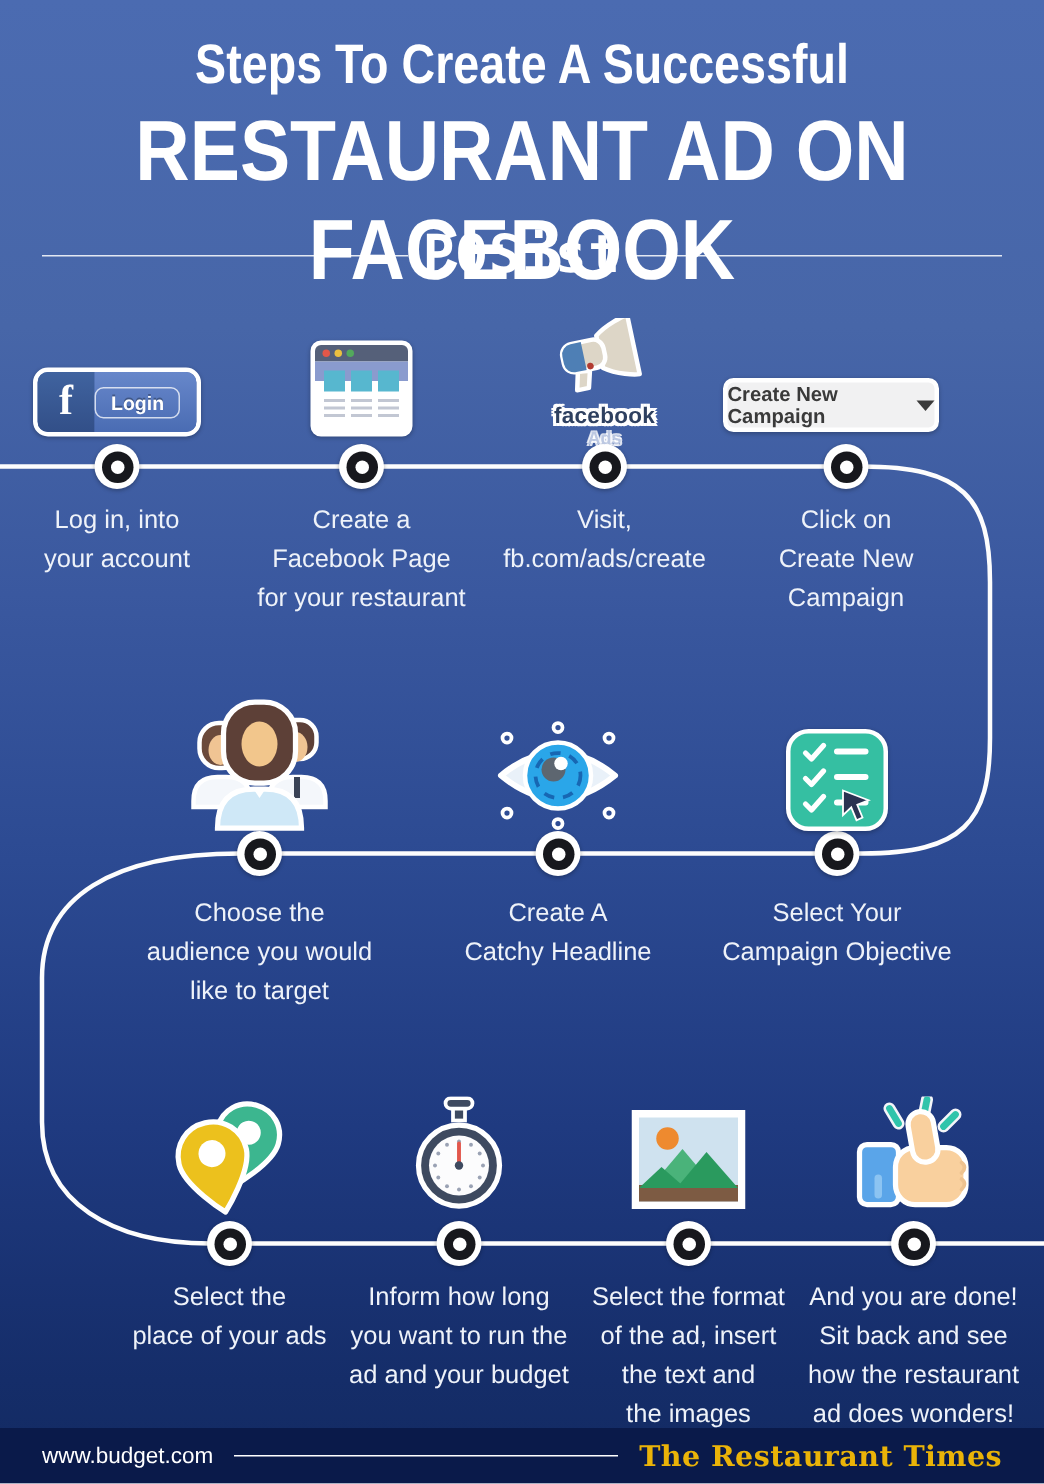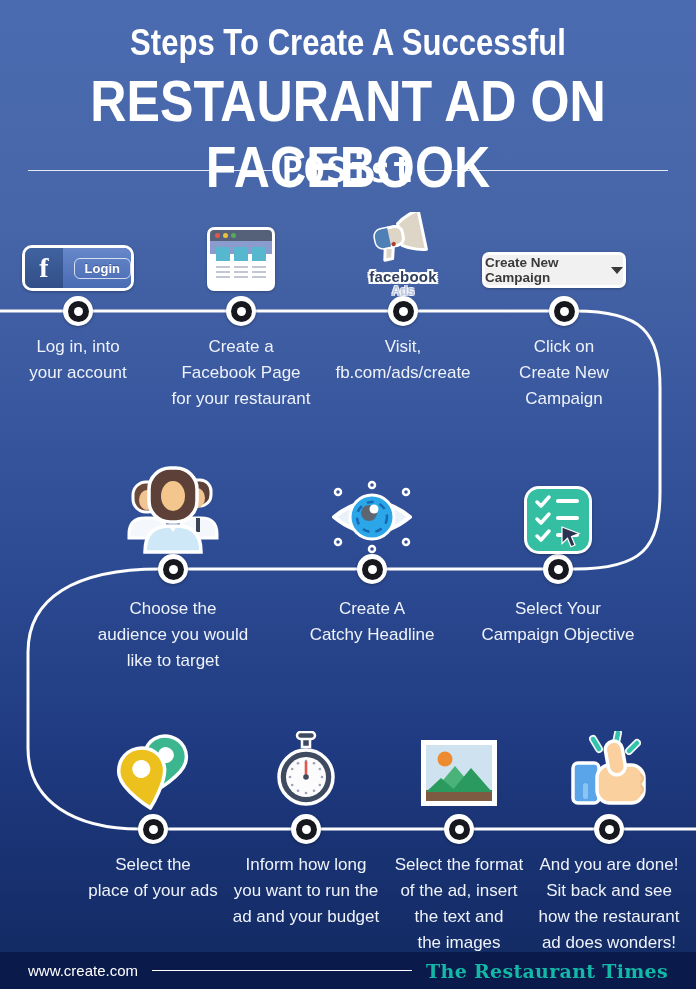--- a/index.html
+++ b/index.html
@@ -32,21 +32,21 @@
   .step-label { position:absolute; transform:translateX(-50%); text-align:center;
     white-space:pre-line; color:#eef2f9; font-size:17px; line-height:26px; width:max-content; }
   
   .icon { position:absolute; }
   .fb-login { width:112px; height:46px; border:3px solid #fff; border-radius:10px;
     display:flex; overflow:hidden; box-shadow:0 1px 3px rgba(0,0,0,.3); }
   .fbl-left { width:38px; background:linear-gradient(#40639f,#324f88); color:#fff;
     display:flex; align-items:center; justify-content:center;
     font-size:28px; font-weight:bold; font-family:"Liberation Serif", serif; }
   .fbl-right { flex:1; background:linear-gradient(#6787ca,#4a6cb3);
-    display:flex; align-items:center; justify-content:flex-end; }
+    display:flex; align-items:center; justify-content:flex-start; }
   .login-pill { border:1px solid rgba(255,255,255,.75); border-radius:6px; padding:2px 10px;
     color:#fff; font-size:13px; font-weight:bold; text-shadow:0 -1px 0 rgba(0,0,0,.3); }
   .browser { width:68px; height:64px; background:#fff; border:3px solid #fff; border-radius:7px;
     overflow:hidden; box-shadow:0 1px 3px rgba(0,0,0,.25); }
   .b-head { height:11px; background:#556079; display:flex; align-items:center; gap:3px; padding-left:5px; }
   .b-dot { width:5px; height:5px; border-radius:50%; }
   .b-band { height:13px; background:#8a9bce; }
   .b-squares { display:flex; gap:4px; padding:0 6px; margin-top:-7px; }
   .b-sq { width:14px; height:14px; background:#57b7cf; }
   .b-cols { display:flex; gap:4px; padding:5px 6px 0 6px; }
@@ -62,21 +62,21 @@
     color:#3a3a3a; font-size:13.5px; font-weight:bold; box-shadow:0 1px 3px rgba(0,0,0,.25); }
   .caret { width:0; height:0; border-left:6px solid transparent; border-right:6px solid transparent;
     border-top:7px solid #3a3a3a; }
   .checklist { width:68px; height:68px; background:#35bfa2; border:3px solid #fff; border-radius:15px;
     position:relative; box-shadow:0 1px 3px rgba(0,0,0,.25); }
   
   .footer { position:absolute; left:0; top:952px; width:696px; height:37px; background:#0a1a4a;
     display:flex; align-items:center; padding:0 28px; gap:14px; }
   .site { color:#fff; font-size:15px; }
   .f-rule { flex:1; height:1px; background:#fff; }
-  .rtimes { color:#14b8a6; font-family:"DejaVu Serif", serif; font-weight:bold; font-size:19px; letter-spacing:.3px; }
+  .rtimes { color:#eab308; font-family:"DejaVu Serif", serif; font-weight:bold; font-size:19px; letter-spacing:.3px; }
 </style>
 </head>
 <body>
 
 <div class="stage">
 
   <div class="title1">Steps To Create A Successful</div>
   <div class="title2">RESTAURANT AD ON FACEBOOK</div>
   <div class="brandrow">
     <div class="brandline l"></div>
@@ -350,18 +350,18 @@
   <div class="step-label" style="left:459px;top:852px">Select the format
 of the ad, insert
 the text and
 the images</div>
   <div class="step-label" style="left:609px;top:852px">And you are done!
 Sit back and see
 how the restaurant
 ad does wonders!</div>
 
   <div class="footer">
-    <span class="site">www.create.com</span>
+    <span class="site">www.budget.com</span>
     <span class="f-rule"></span>
     <span class="rtimes">The Restaurant Times</span>
   </div>
 
 </div>
 
 </body></html>

